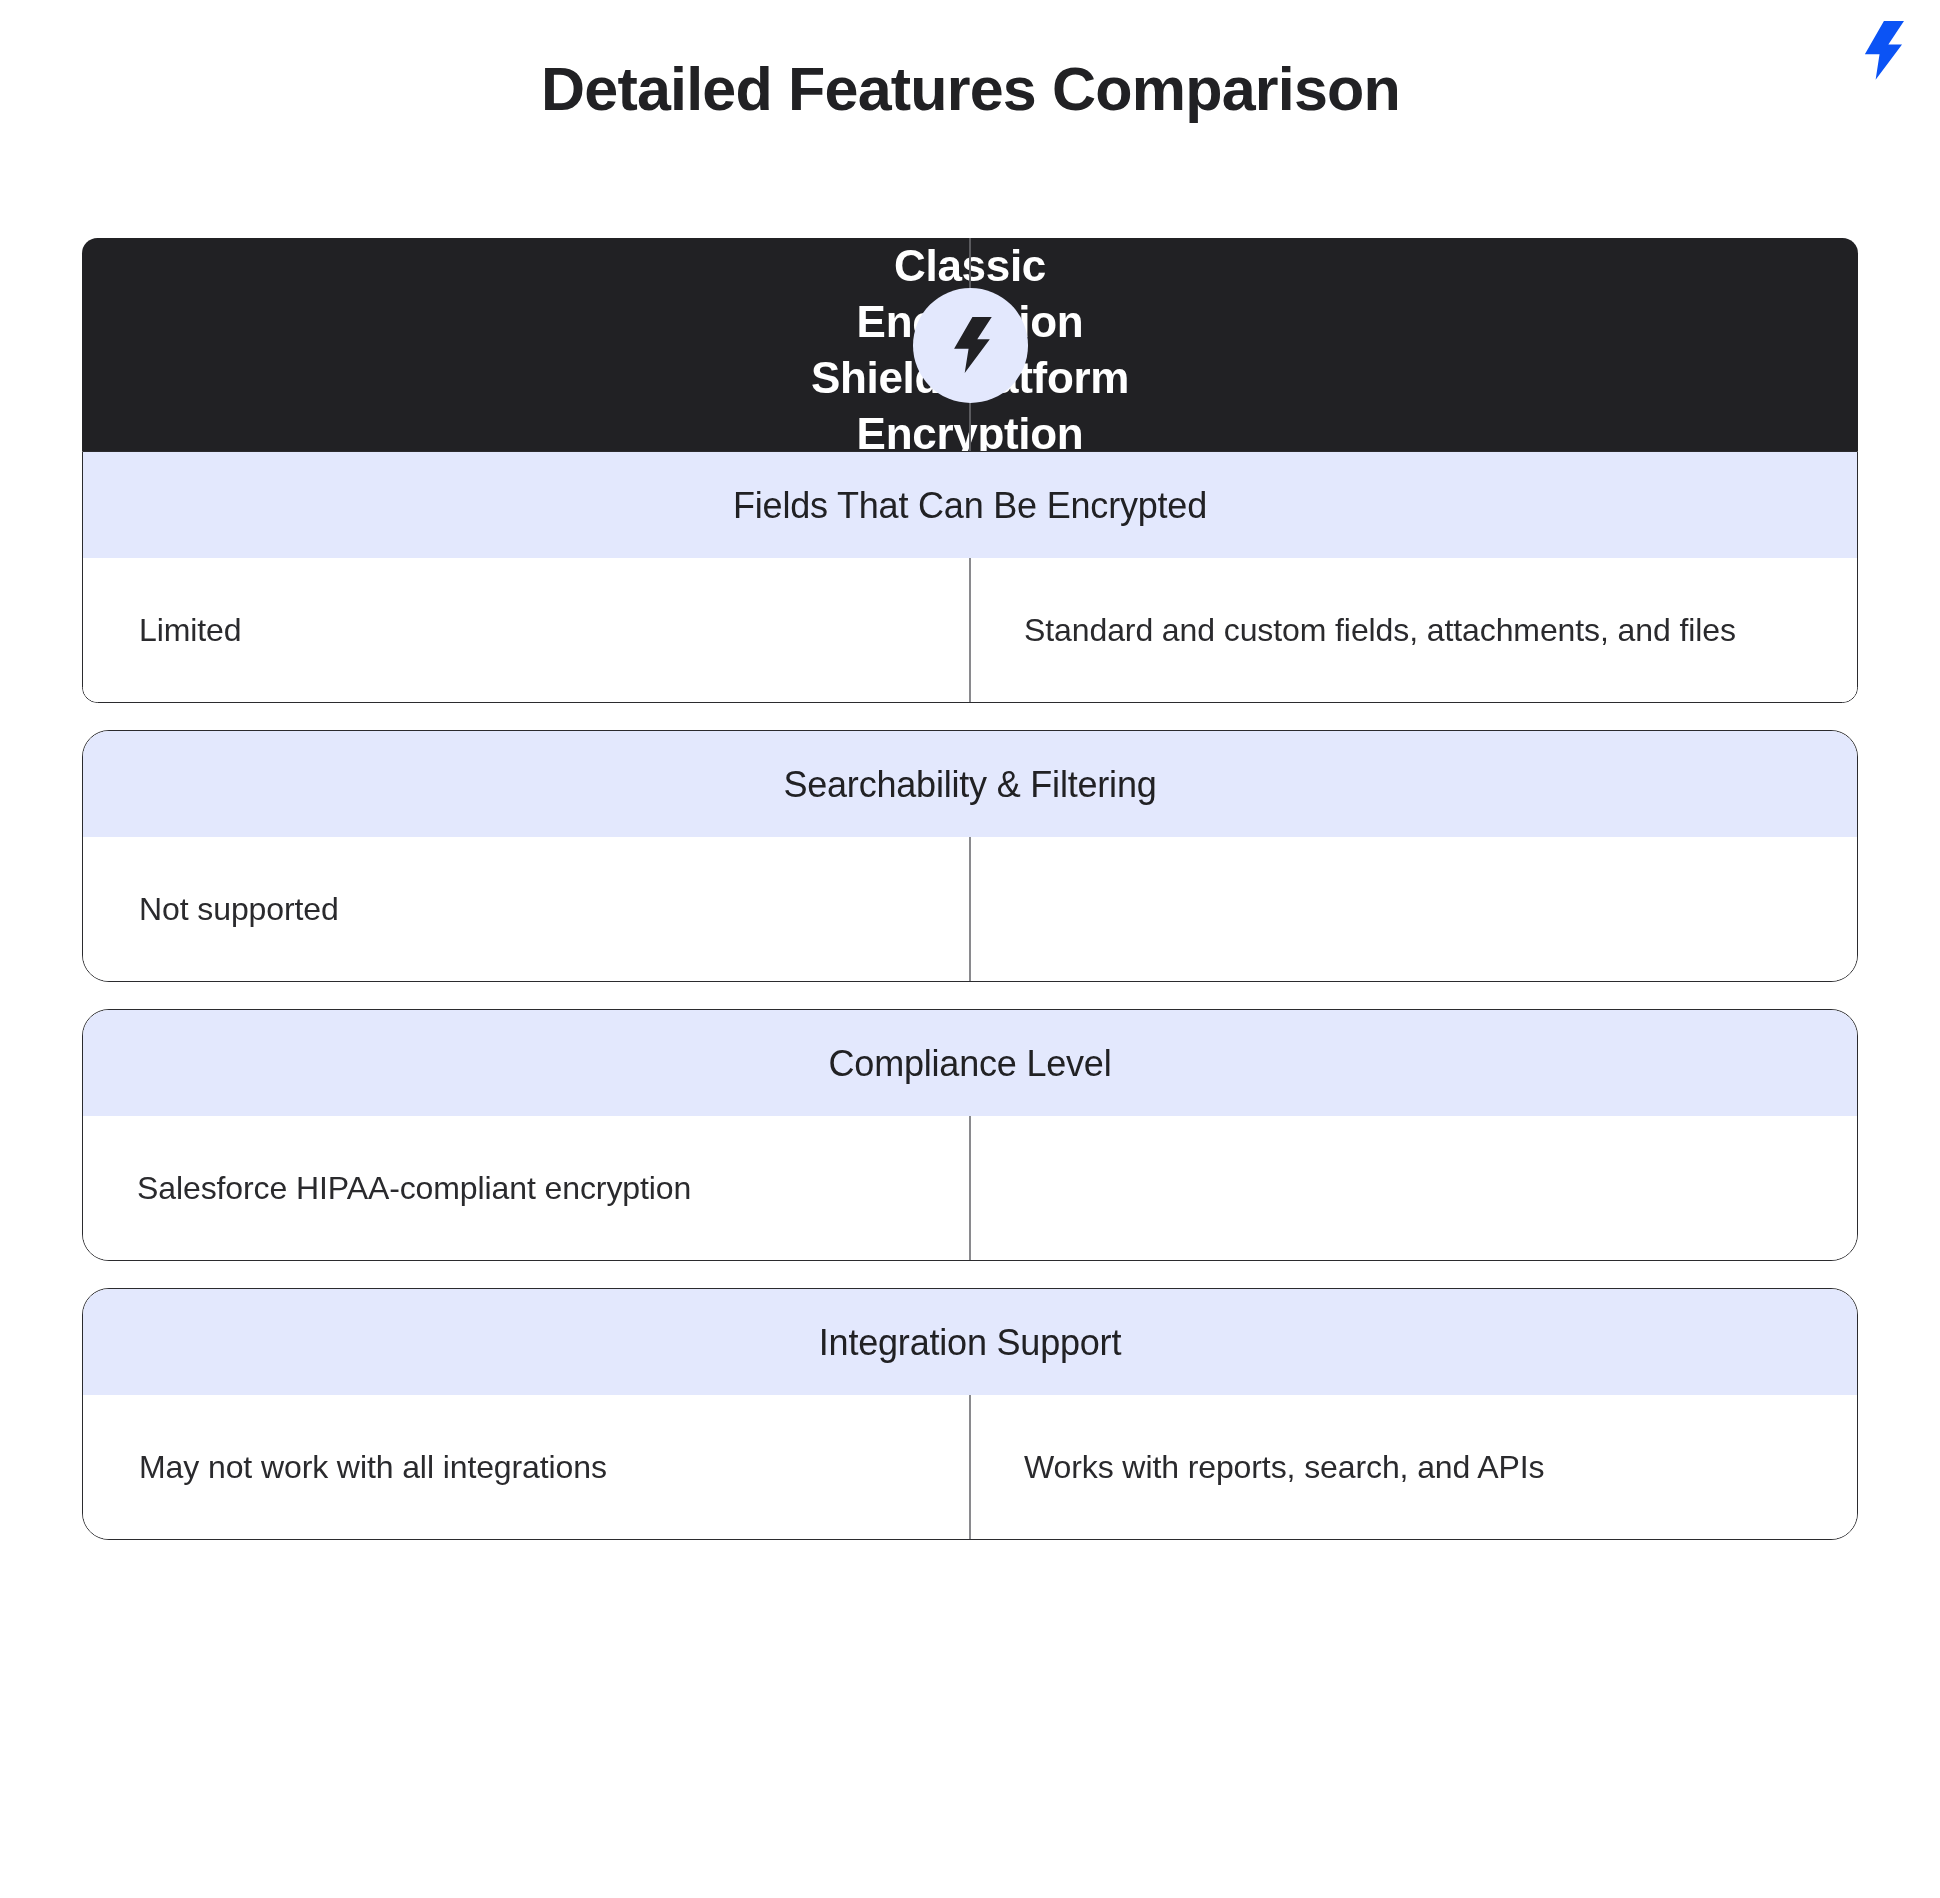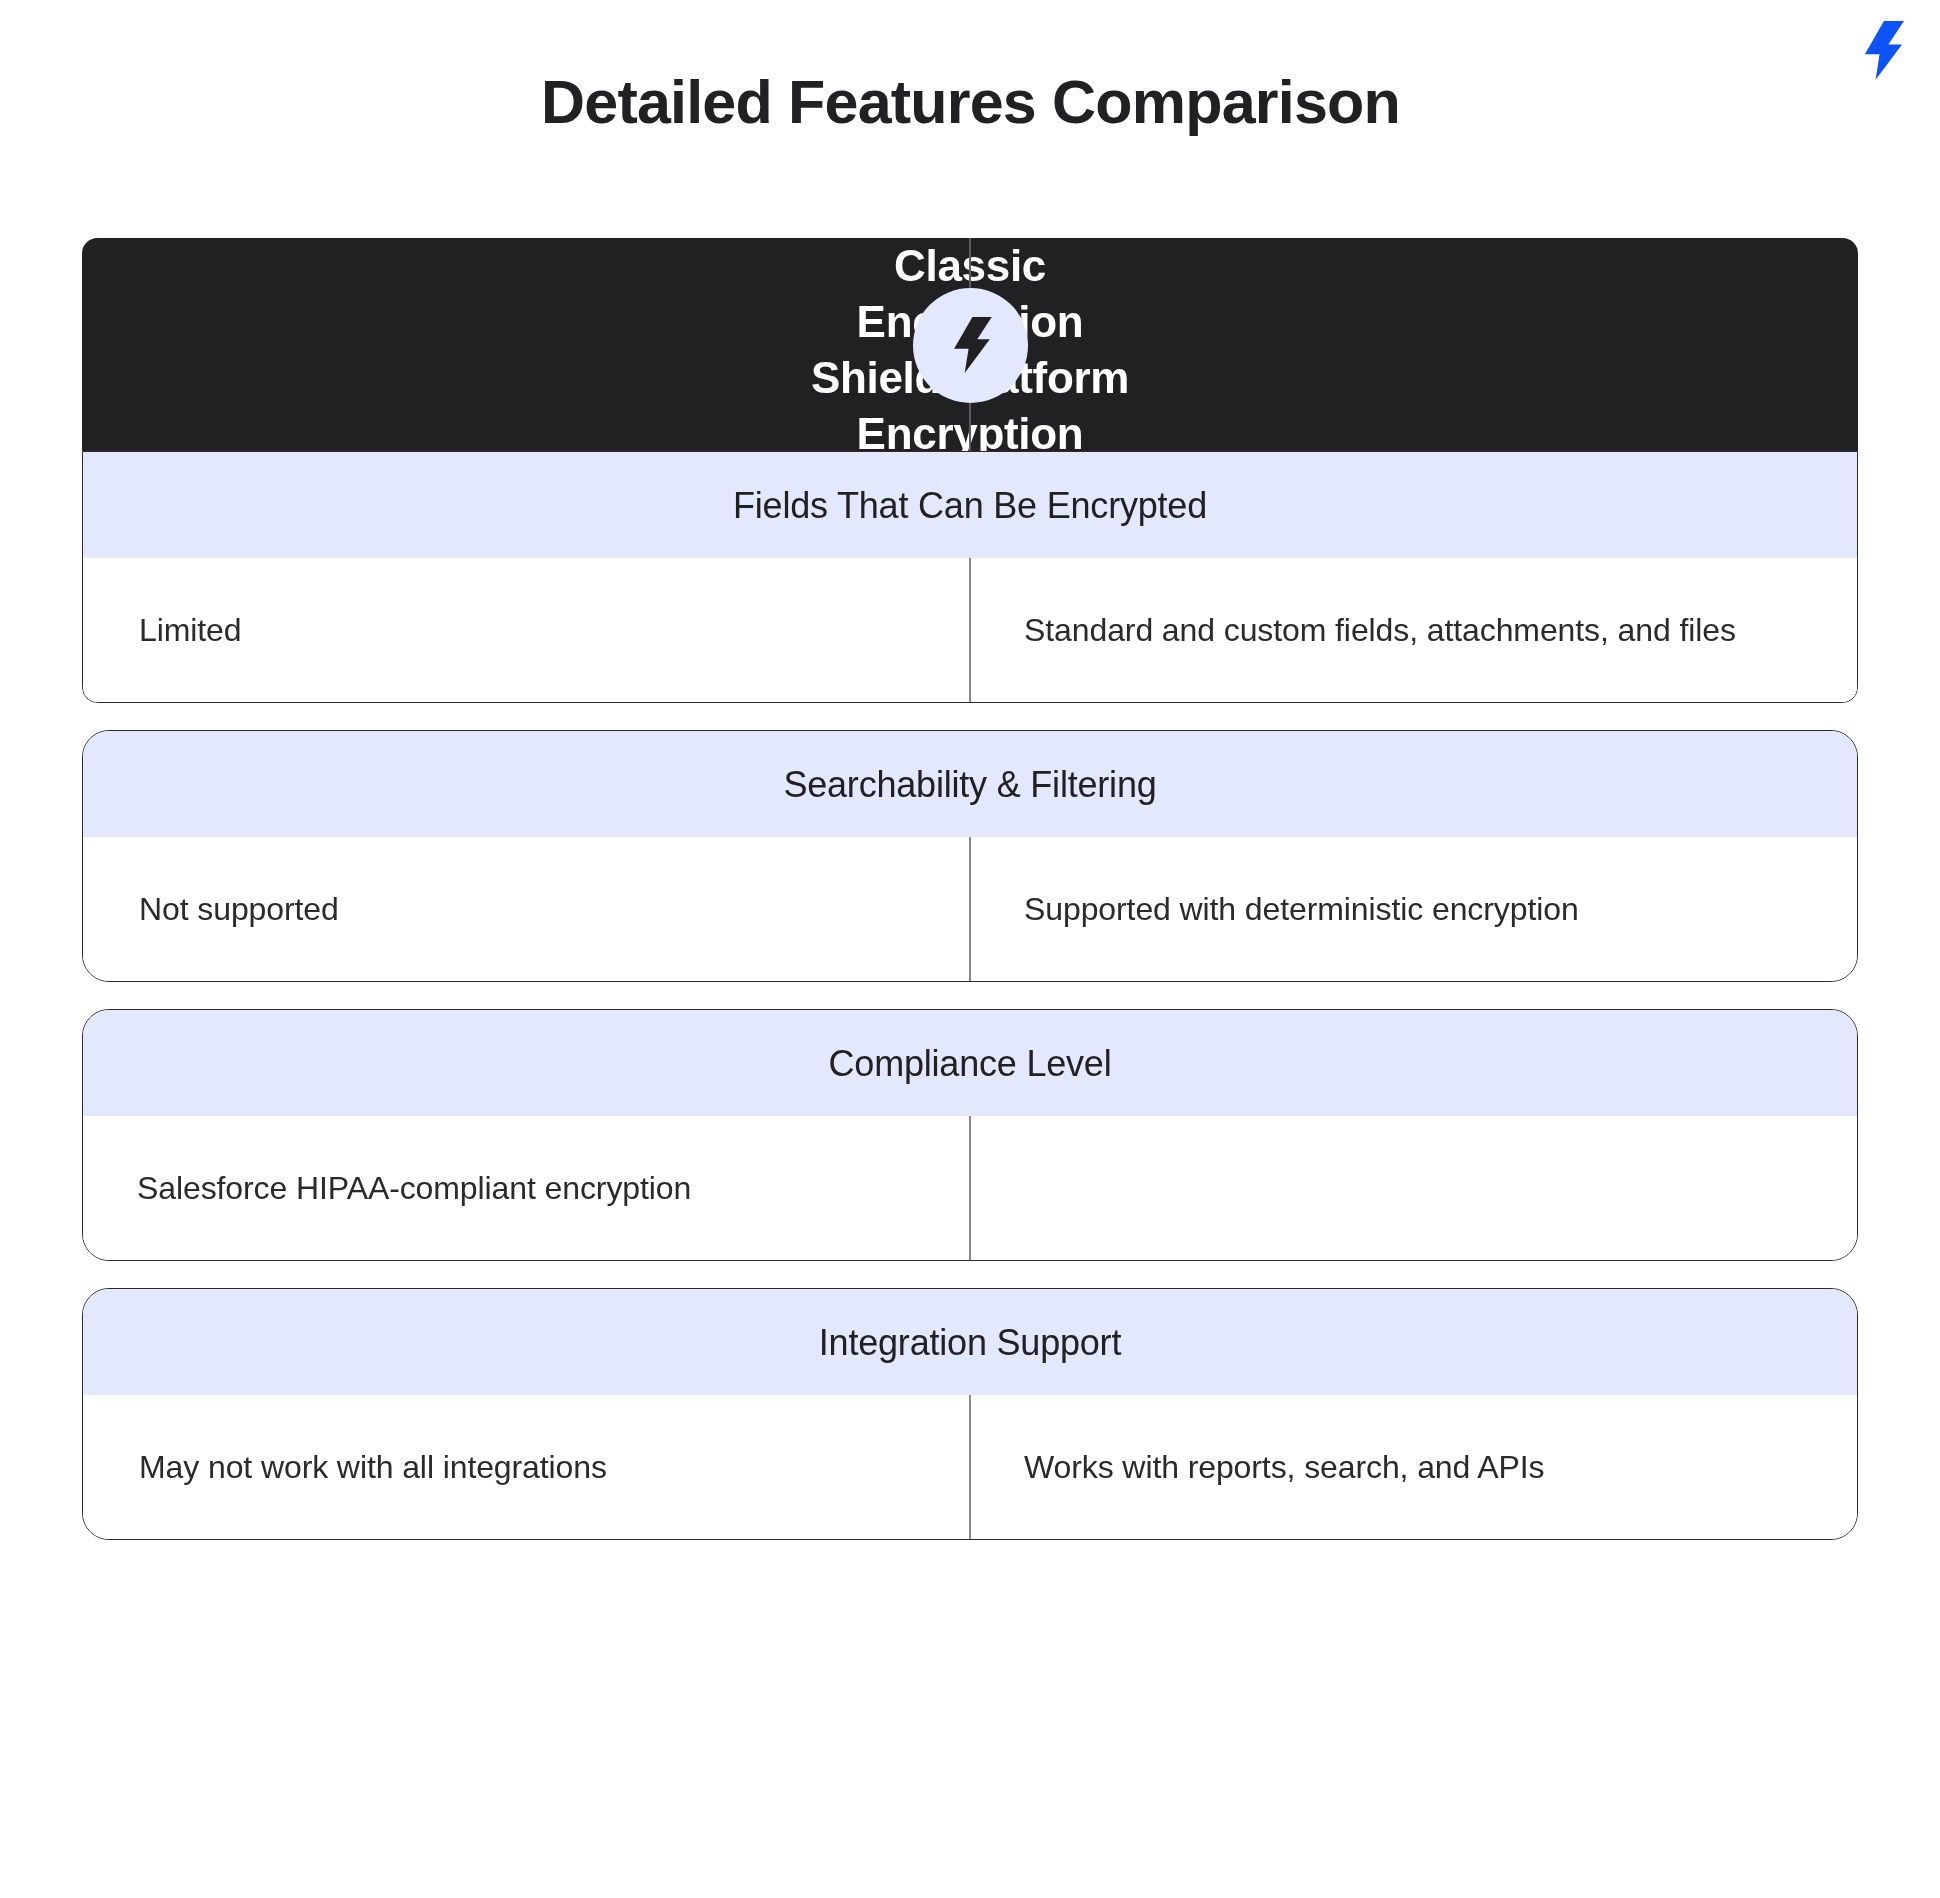--- a/index.html
+++ b/index.html
@@ -26,21 +26,21 @@
     top: 21.3px;
     right: 37px;
     width: 45px;
     height: 58px;
     display: block;
   }
 
   
   .page-title {
     position: absolute;
-    top: 65px;
+    top: 52px;
     left: 0;
     width: 100%;
     text-align: center;
     font-size: 61px;
     line-height: 74px;
     font-weight: 700;
     letter-spacing: -0.8px;
     color: #212124;
     font-family: "Liberation Sans", sans-serif;
   }
@@ -215,23 +215,20 @@
     </div>
 
     <div class="section-card rounded-all">
       <div class="section-band">
         <div class="section-band-title">Searchability &amp; Filtering</div>
       </div>
       <div class="section-body">
         <div class="body-cell left">
           <span class="cell-text">Not supported</span>
         </div>
-        <div class="body-cell right">
-          <span class="cell-text">Supported with deterministic encryption</span>
-        </div>
         <div class="body-divider"></div>
       </div>
     </div>
 
     <div class="section-card rounded-all">
       <div class="section-band">
         <div class="section-band-title">Compliance Level</div>
       </div>
       <div class="section-body">
         <div class="body-cell right">

